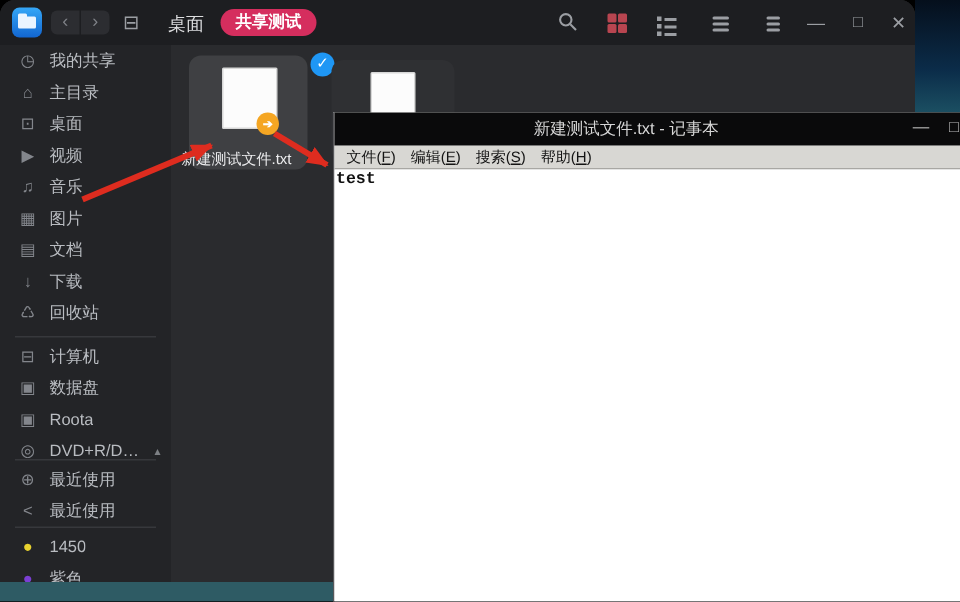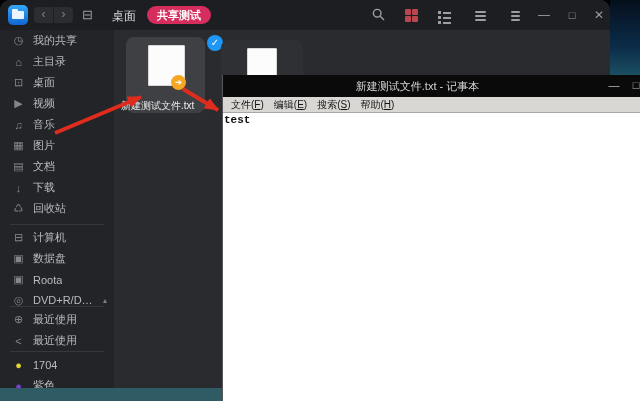--- a/index.html
+++ b/index.html
@@ -235,21 +235,21 @@
           <span class="sb-ico">&lt;</span>
           <span class="sb-label">最近使用</span>
 
         </div>
       </div>
     <div class="sb-sep sb-sep3"></div>
     <div class="sb-group sb-g3">
 
     <div class="sb-item">
           <span class="sb-ico" style="color: rgb(232, 210, 47);">●</span>
-          <span class="sb-label">1704</span>
+          <span class="sb-label">1450</span>
 
         </div>
         <div class="sb-item">
           <span class="sb-ico" style="color: rgb(123, 63, 212);">●</span>
           <span class="sb-label">紫色</span>
 
         </div>
       </div>
   </div>
 

